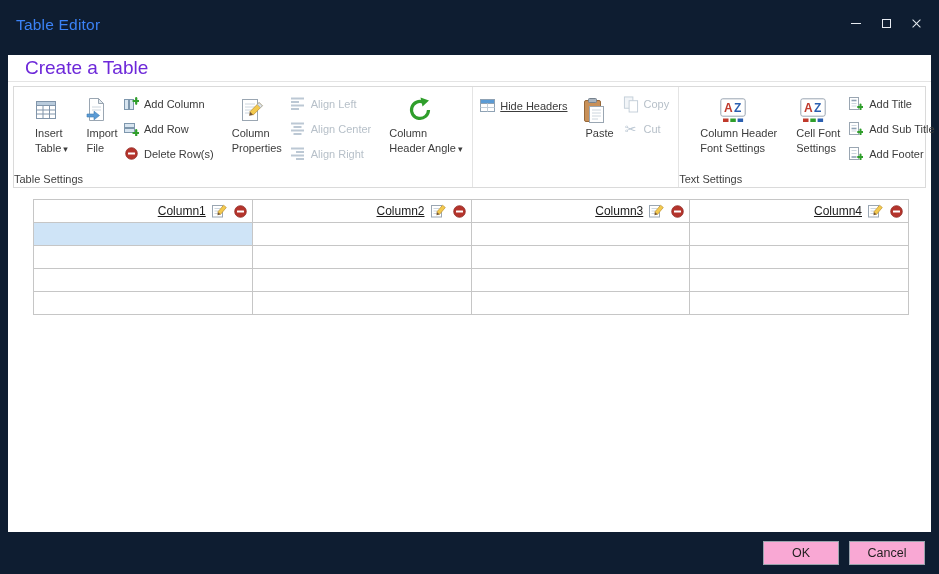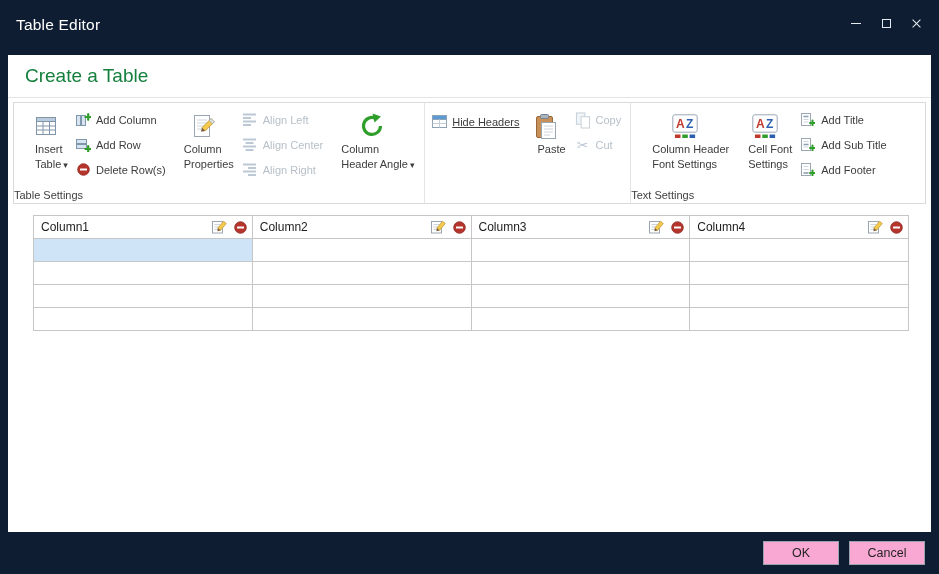--- a/index.html
+++ b/index.html
@@ -7,35 +7,35 @@
   body {
     background: #0e1d31;
     font-family: "Liberation Sans", sans-serif;
     position: relative;
     overflow: hidden;
   }
 
   
   .titlebar { position: absolute; top: 0; left: 0; right: 0; height: 50px;
     display: flex; align-items: center; padding: 0 10px 0 16px; }
-  .title { color: #ffffff; font-size: 15.5px; letter-spacing: .2px; }
+  .title { color: #3b82f6; font-size: 15.5px; letter-spacing: .2px; }
   .wincontrols { margin-left: auto; display: flex; align-items: center; gap: 4px; margin-top: -4px; }
   .wc { width: 26px; height: 22px; display: flex; align-items: center; justify-content: center; cursor: pointer; }
   .wc .bar { width: 10px; height: 1px; background: #e6ebf1; }
   .wc .box { width: 9px; height: 9px; border: 1px solid #e6ebf1; }
   .wc .x { position: relative; width: 11px; height: 11px; }
   .wc .x::before, .wc .x::after { content: ""; position: absolute; left: 5px; top: 0;
     width: 1px; height: 11px; background: #e6ebf1; }
   .wc .x::before { transform: rotate(45deg); }
   .wc .x::after  { transform: rotate(-45deg); }
 
   
   .panel { position: absolute; left: 8px; right: 8px; top: 55px; bottom: 42px; background: #ffffff; }
-  .heading-row { height: 43px; display: flex; align-items: center; padding: 0 17px;
-    font-size: 19px; color: #15803d; border-bottom: 1px solid #e4e4e4; }
+  .heading-row { height: 27px; display: flex; align-items: center; padding: 0 17px;
+    font-size: 19px; color: #6d28d9; border-bottom: 1px solid #e4e4e4; }
 
   
   .ribbon { margin: 4px 5px 0; border: 1px solid #dadada; height: 102px; display: flex; background: #fff; }
   .grp { position: relative; display: flex; align-items: flex-start; padding: 2px 6px 16px 6px; }
   .grp + .grp { border-left: 1px solid #e4e4e4; }
   .gcap { position: absolute; bottom: 2px; left: 0; right: 0; text-align: left;
     font-size: 11px; color: #3f3f3f; white-space: nowrap; }
 
   .bigbtn { display: flex; flex-direction: column; align-items: center; padding-top: 5px; margin: 0 3px; cursor: pointer; }
   .bigbtn .ic { height: 32px; display: flex; align-items: center; justify-content: center; }
@@ -52,21 +52,21 @@
   .topitem { margin-top: 6px; align-self: flex-start; text-decoration: underline; }
   .dis, .dis .lbl { color: #b7c0c9 !important; cursor: default; }
   .scissors { font-size: 14px; color: #bcc8d4; line-height: 1; }
 
   
   .table-area { margin: 11px 22px 0 25px; }
   table.grid { width: 100%; border-collapse: collapse; table-layout: fixed; }
   .grid th, .grid td { border: 1px solid #c6c6c6; height: 23px; padding: 0 5px 0 7px;
     font-size: 12px; font-weight: 400; color: #1c1c1c; }
   .hcell { display: flex; align-items: center; gap: 6px; }
-  .hcell .nm { flex: 1; text-align: left; }
+  .hcell .nm { flex: 1; text-align: right; text-decoration: underline; }
   .hic { display: flex; align-items: center; cursor: pointer; }
   td.sel { background: #cfe4f7; }
 
   
   .footer { position: absolute; left: 8px; right: 8px; bottom: 0; height: 42px;
     display: flex; align-items: center; justify-content: flex-end; gap: 10px; padding-right: 6px; }
   .btn { width: 76px; height: 24px; background: #f9a8d4; border: 1px solid #9aa3ad;
     font-size: 12.5px; color: #1f1f1f; font-family: inherit; cursor: pointer; }
 </style>
 </head>
@@ -102,20 +102,32 @@
               <rect x="2.5" y="3.5" width="19" height="4" fill="#b9cbdc" stroke="#8195aa"></rect>
               <line x1="9" y1="7.5" x2="9" y2="20.5" stroke="#8195aa"></line>
               <line x1="15.5" y1="7.5" x2="15.5" y2="20.5" stroke="#8195aa"></line>
               <line x1="2.5" y1="12" x2="21.5" y2="12" stroke="#8195aa"></line>
               <line x1="2.5" y1="16" x2="21.5" y2="16" stroke="#8195aa"></line>
             </svg>
         </span>
         <div class="lbl"><span>Insert Table</span><span class="caret">▾</span></div>
       </div>
 
+      <div class="bigbtn w42">
+        <span class="ic">
+          <svg width="22" height="26" viewBox="0 0 22 26">
+              <path d="M4.5 1.5 h9 l5 5 v17 h-14 z" fill="#fff" stroke="#9aa6b2"></path>
+              <path d="M13.5 1.5 l5 5 h-5 z" fill="#e2e9ef" stroke="#9aa6b2"></path>
+              <line x1="7" y1="10" x2="16" y2="10" stroke="#cdd6de"></line>
+              <line x1="7" y1="13" x2="16" y2="13" stroke="#cdd6de"></line>
+              <path d="M2 17 h7 v-2.8 l5.5 4.3 -5.5 4.3 V20 H2 z" fill="#5b9bd5" stroke="#3e7cb1" stroke-width="0.6"></path>
+            </svg>
+        </span>
+        <div class="lbl">Import File</div>
+      </div>
 
       <div class="stack">
         <div class="srow">
           <span class="ic">
             <svg width="15" height="14" viewBox="0 0 15 14">
                 <rect x="0.5" y="2.5" width="4" height="10" fill="#d8e5f0" stroke="#7e97ad"></rect>
                 <rect x="5.5" y="2.5" width="4" height="10" fill="#d8e5f0" stroke="#7e97ad"></rect>
                 <g stroke="#2f9e2b" stroke-width="2.2" stroke-linecap="round">
                   <line x1="12.2" y1="1.2" x2="12.2" y2="6.8"></line>
                   <line x1="9.4" y1="4" x2="14.6" y2="4"></line>

